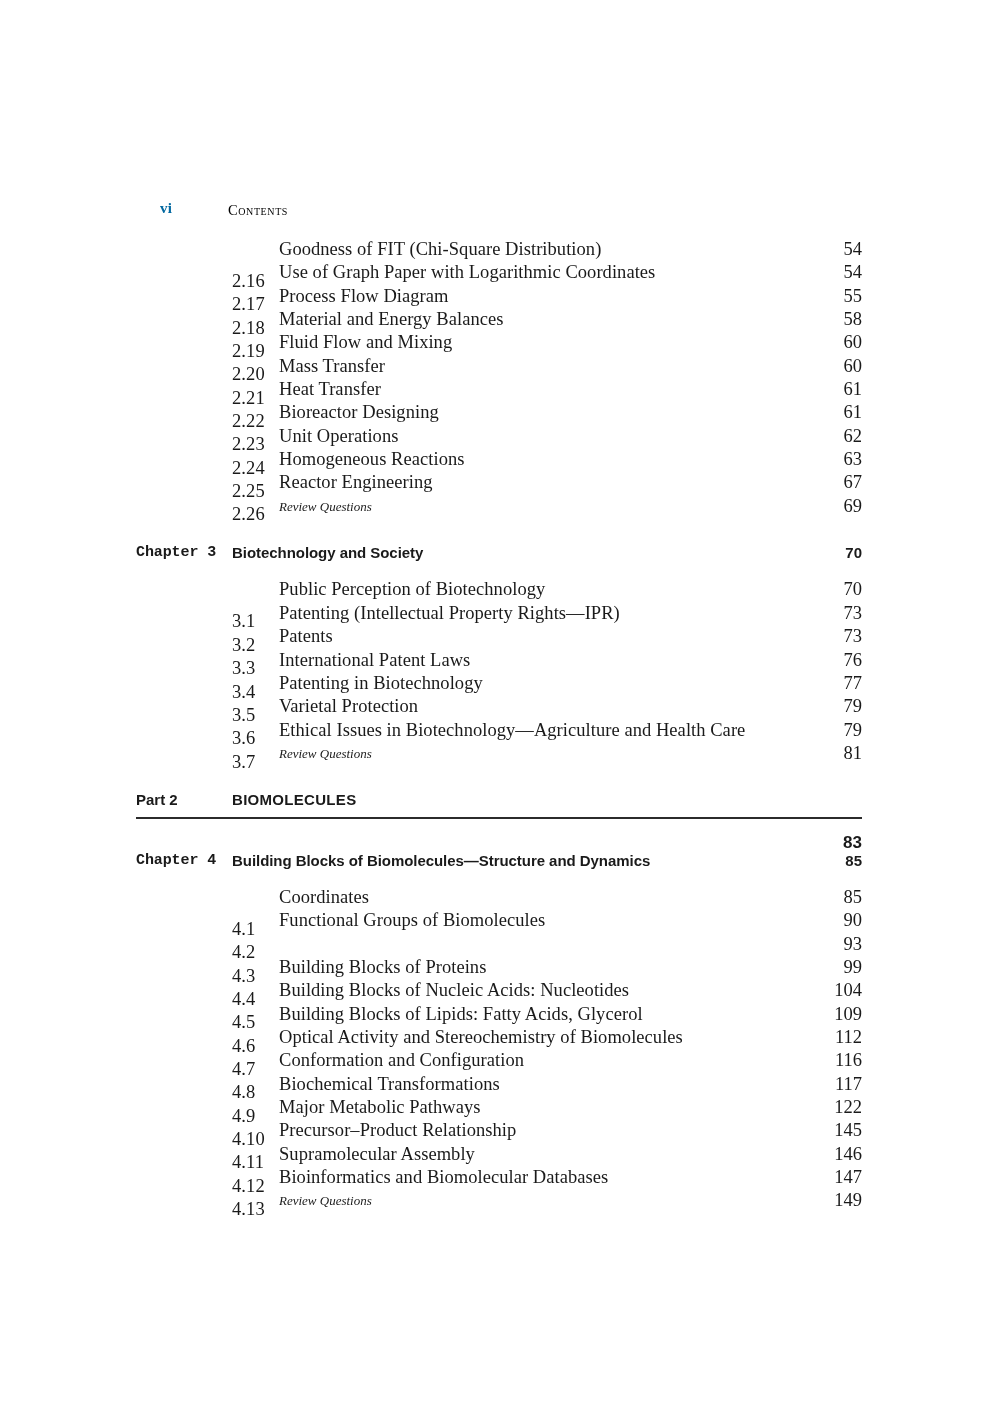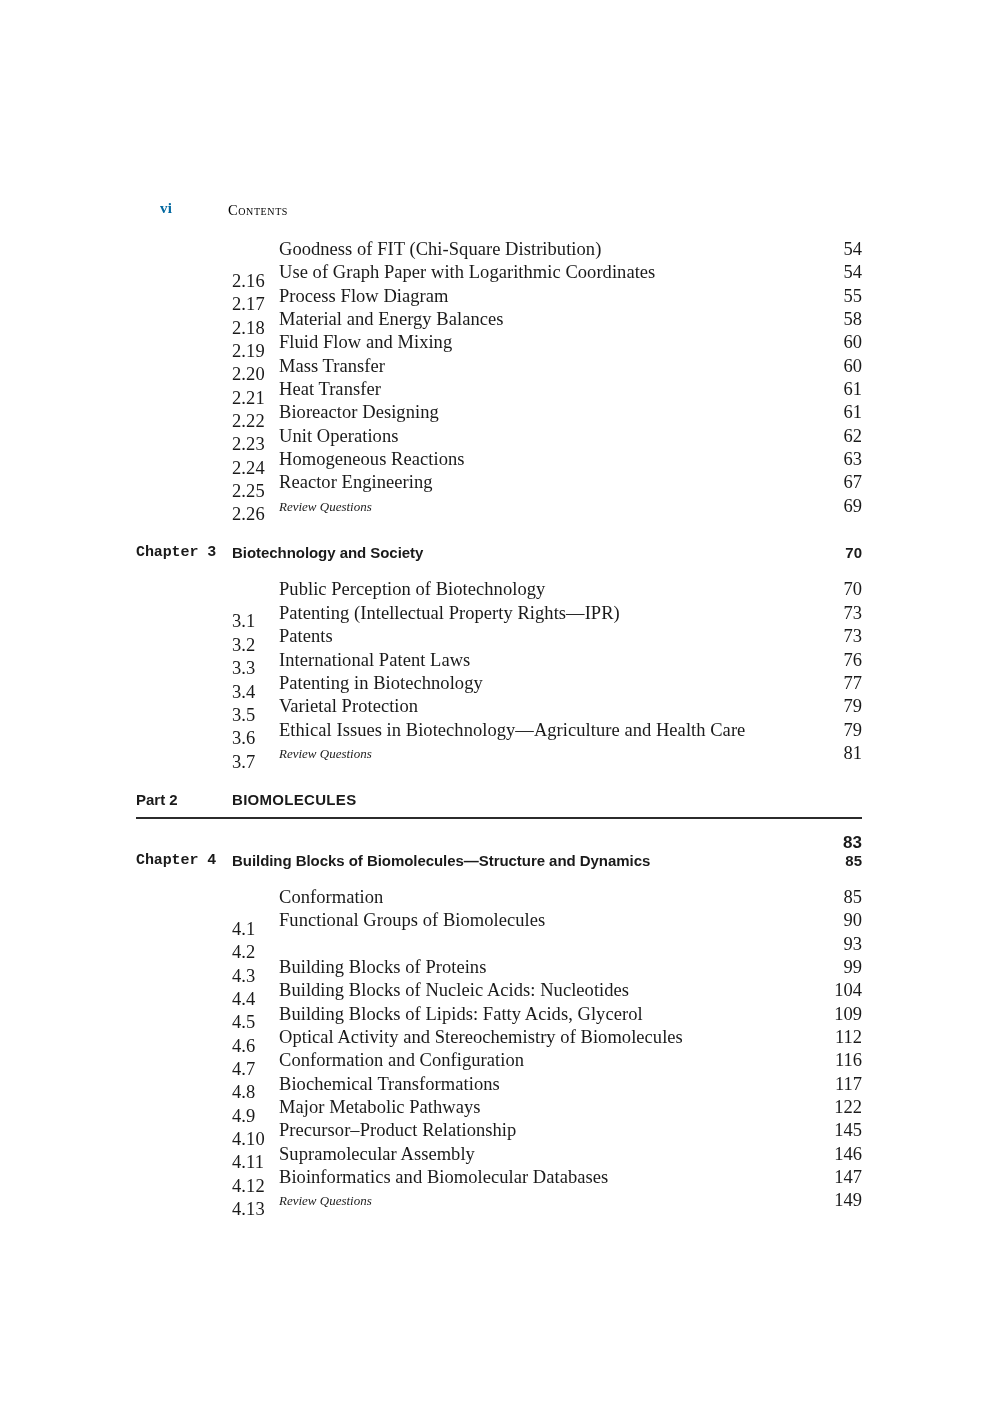--- a/index.html
+++ b/index.html
@@ -311,21 +311,21 @@
       <div class="rule"></div>
       <div class="gap-lg"></div>
       <div class="row chapter">
         <span class="kicker">Chapter 4</span>
         <span class="label">Building Blocks of Biomolecules—Structure and Dynamics</span>
         <span class="page-no">85</span>
       </div>
       <div class="gap-sm"></div>
       <div class="row entry">
         <span class="num">4.1</span>
-        <span class="label">Conformation</span>
+        <span class="label">Coordinates</span>
         <span class="page-no">85</span>
       </div>
       <div class="row entry">
         <span class="num">4.2</span>
         <span class="label">Functional Groups of Biomolecules</span>
         <span class="page-no">90</span>
       </div>
       <div class="row entry">
         <span class="num">4.3</span>
         <span class="page-no">93</span>

